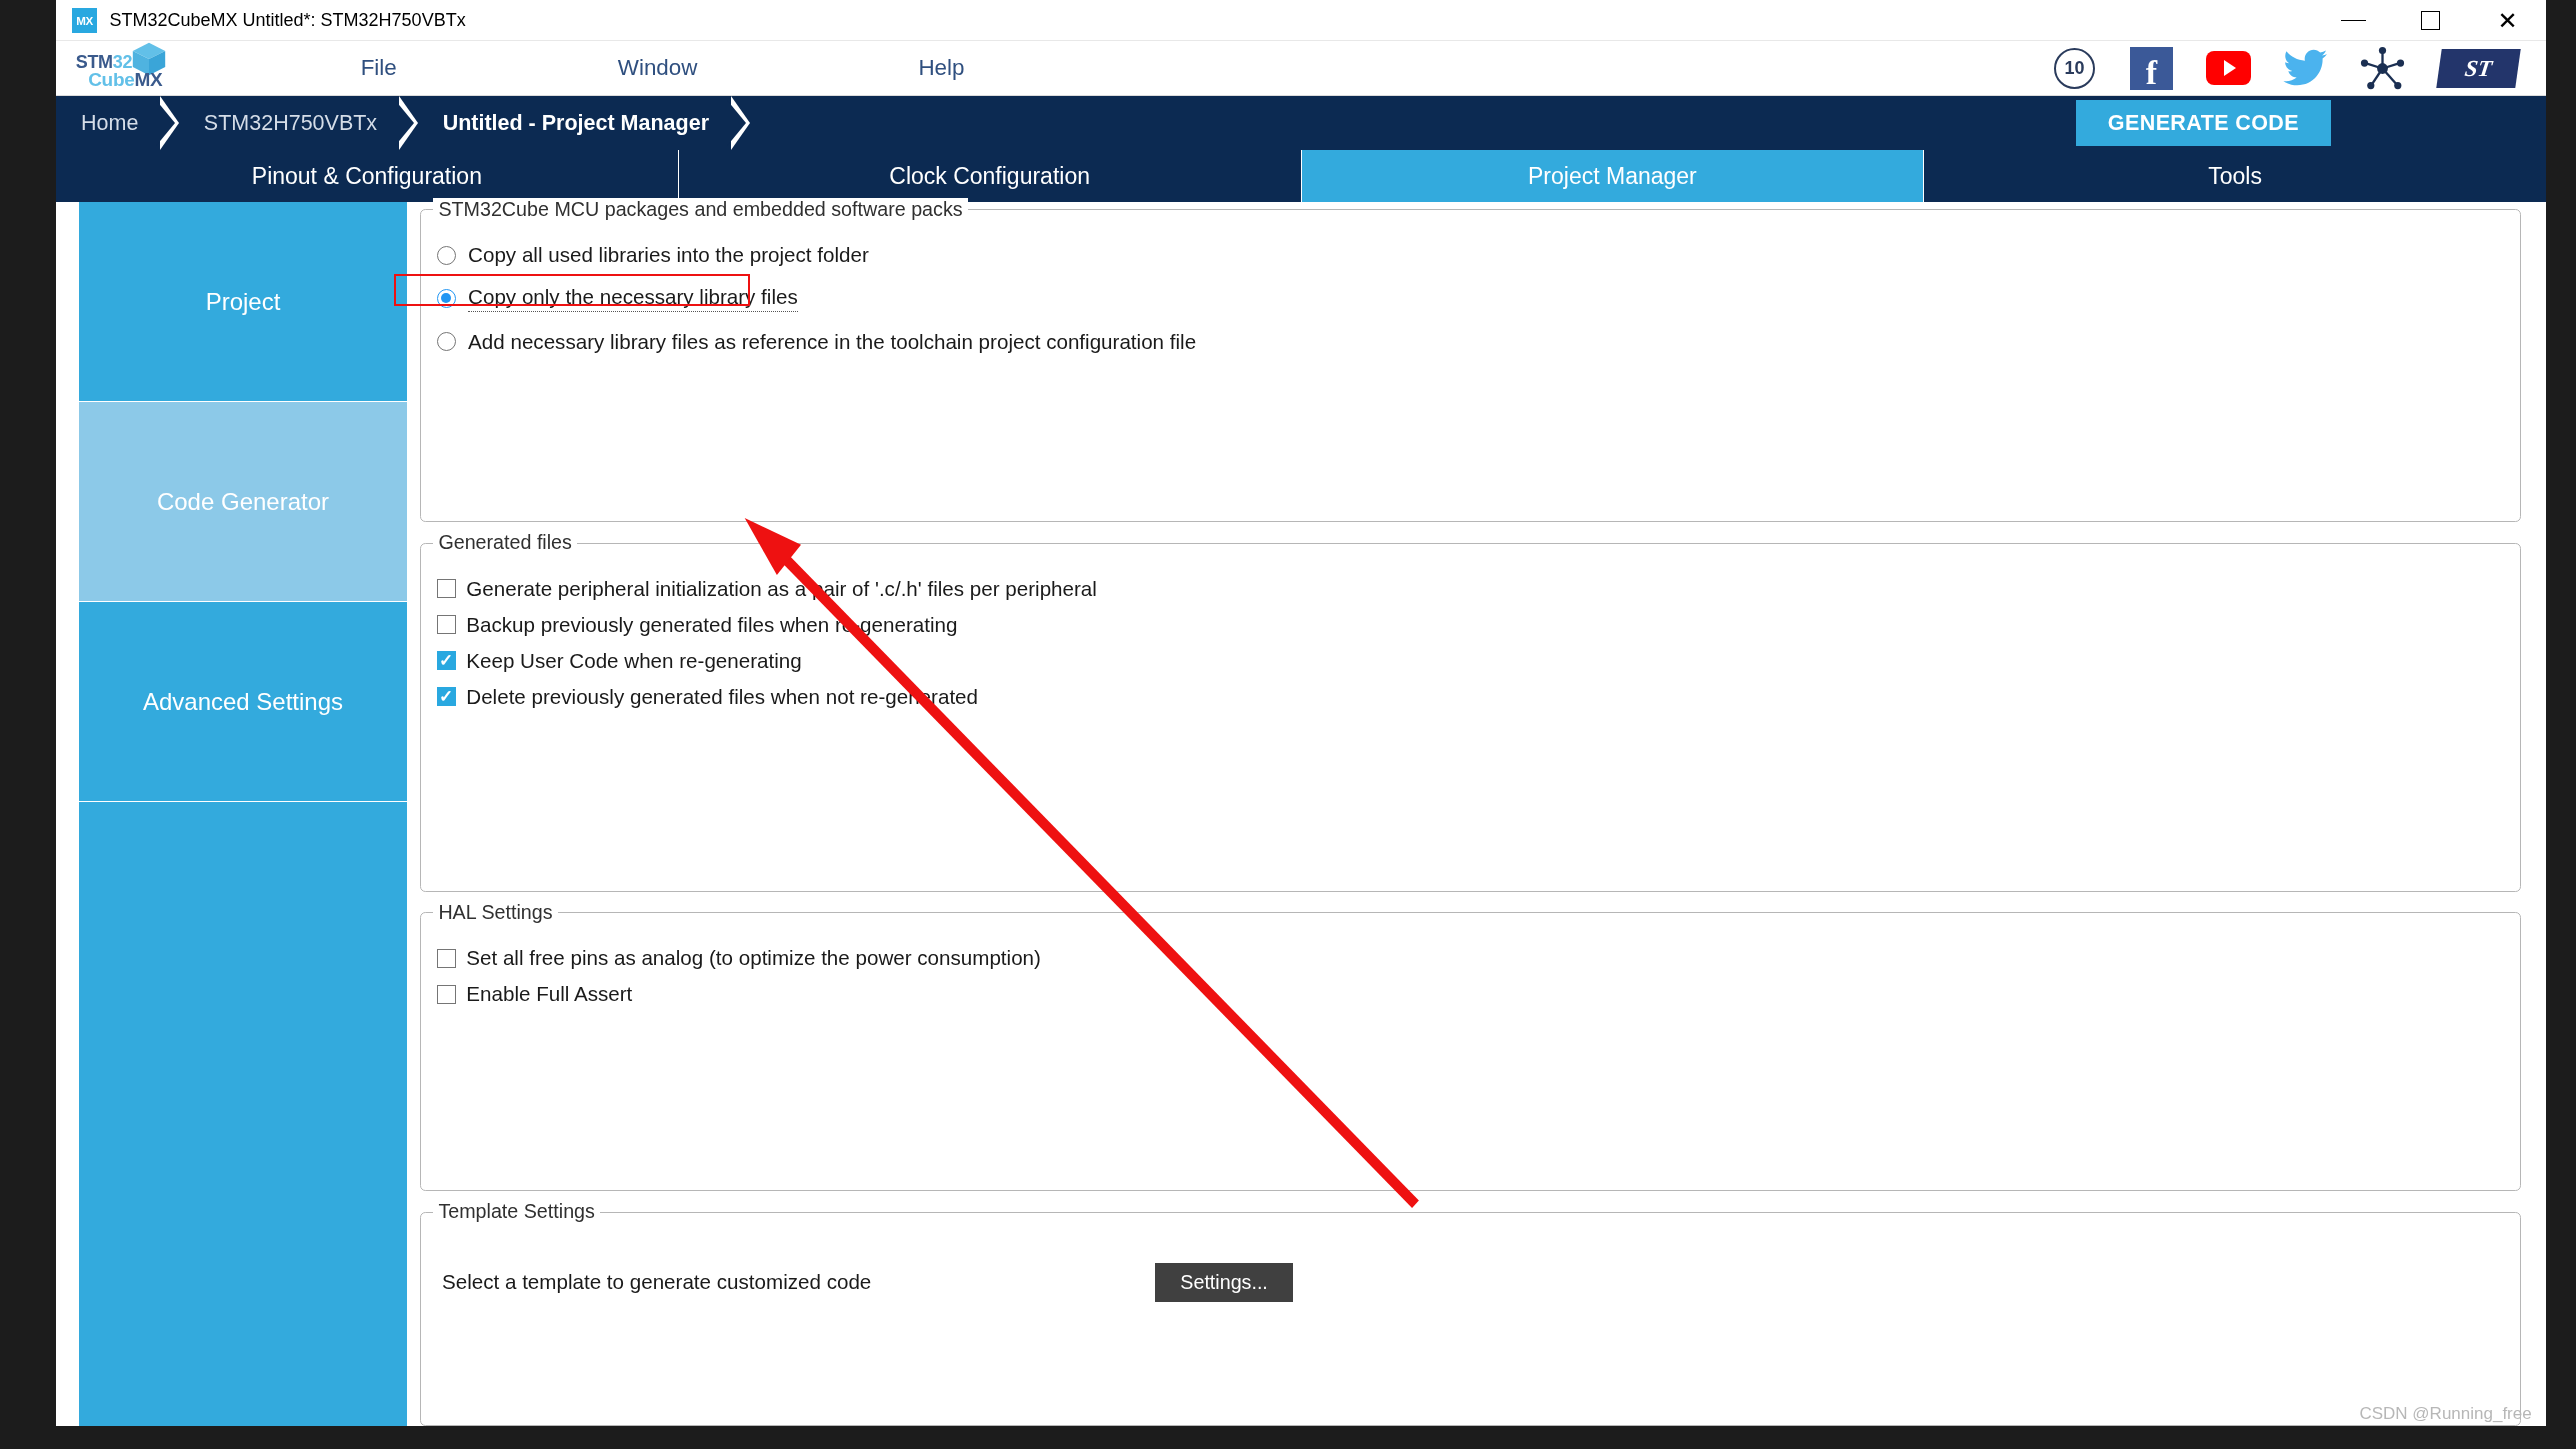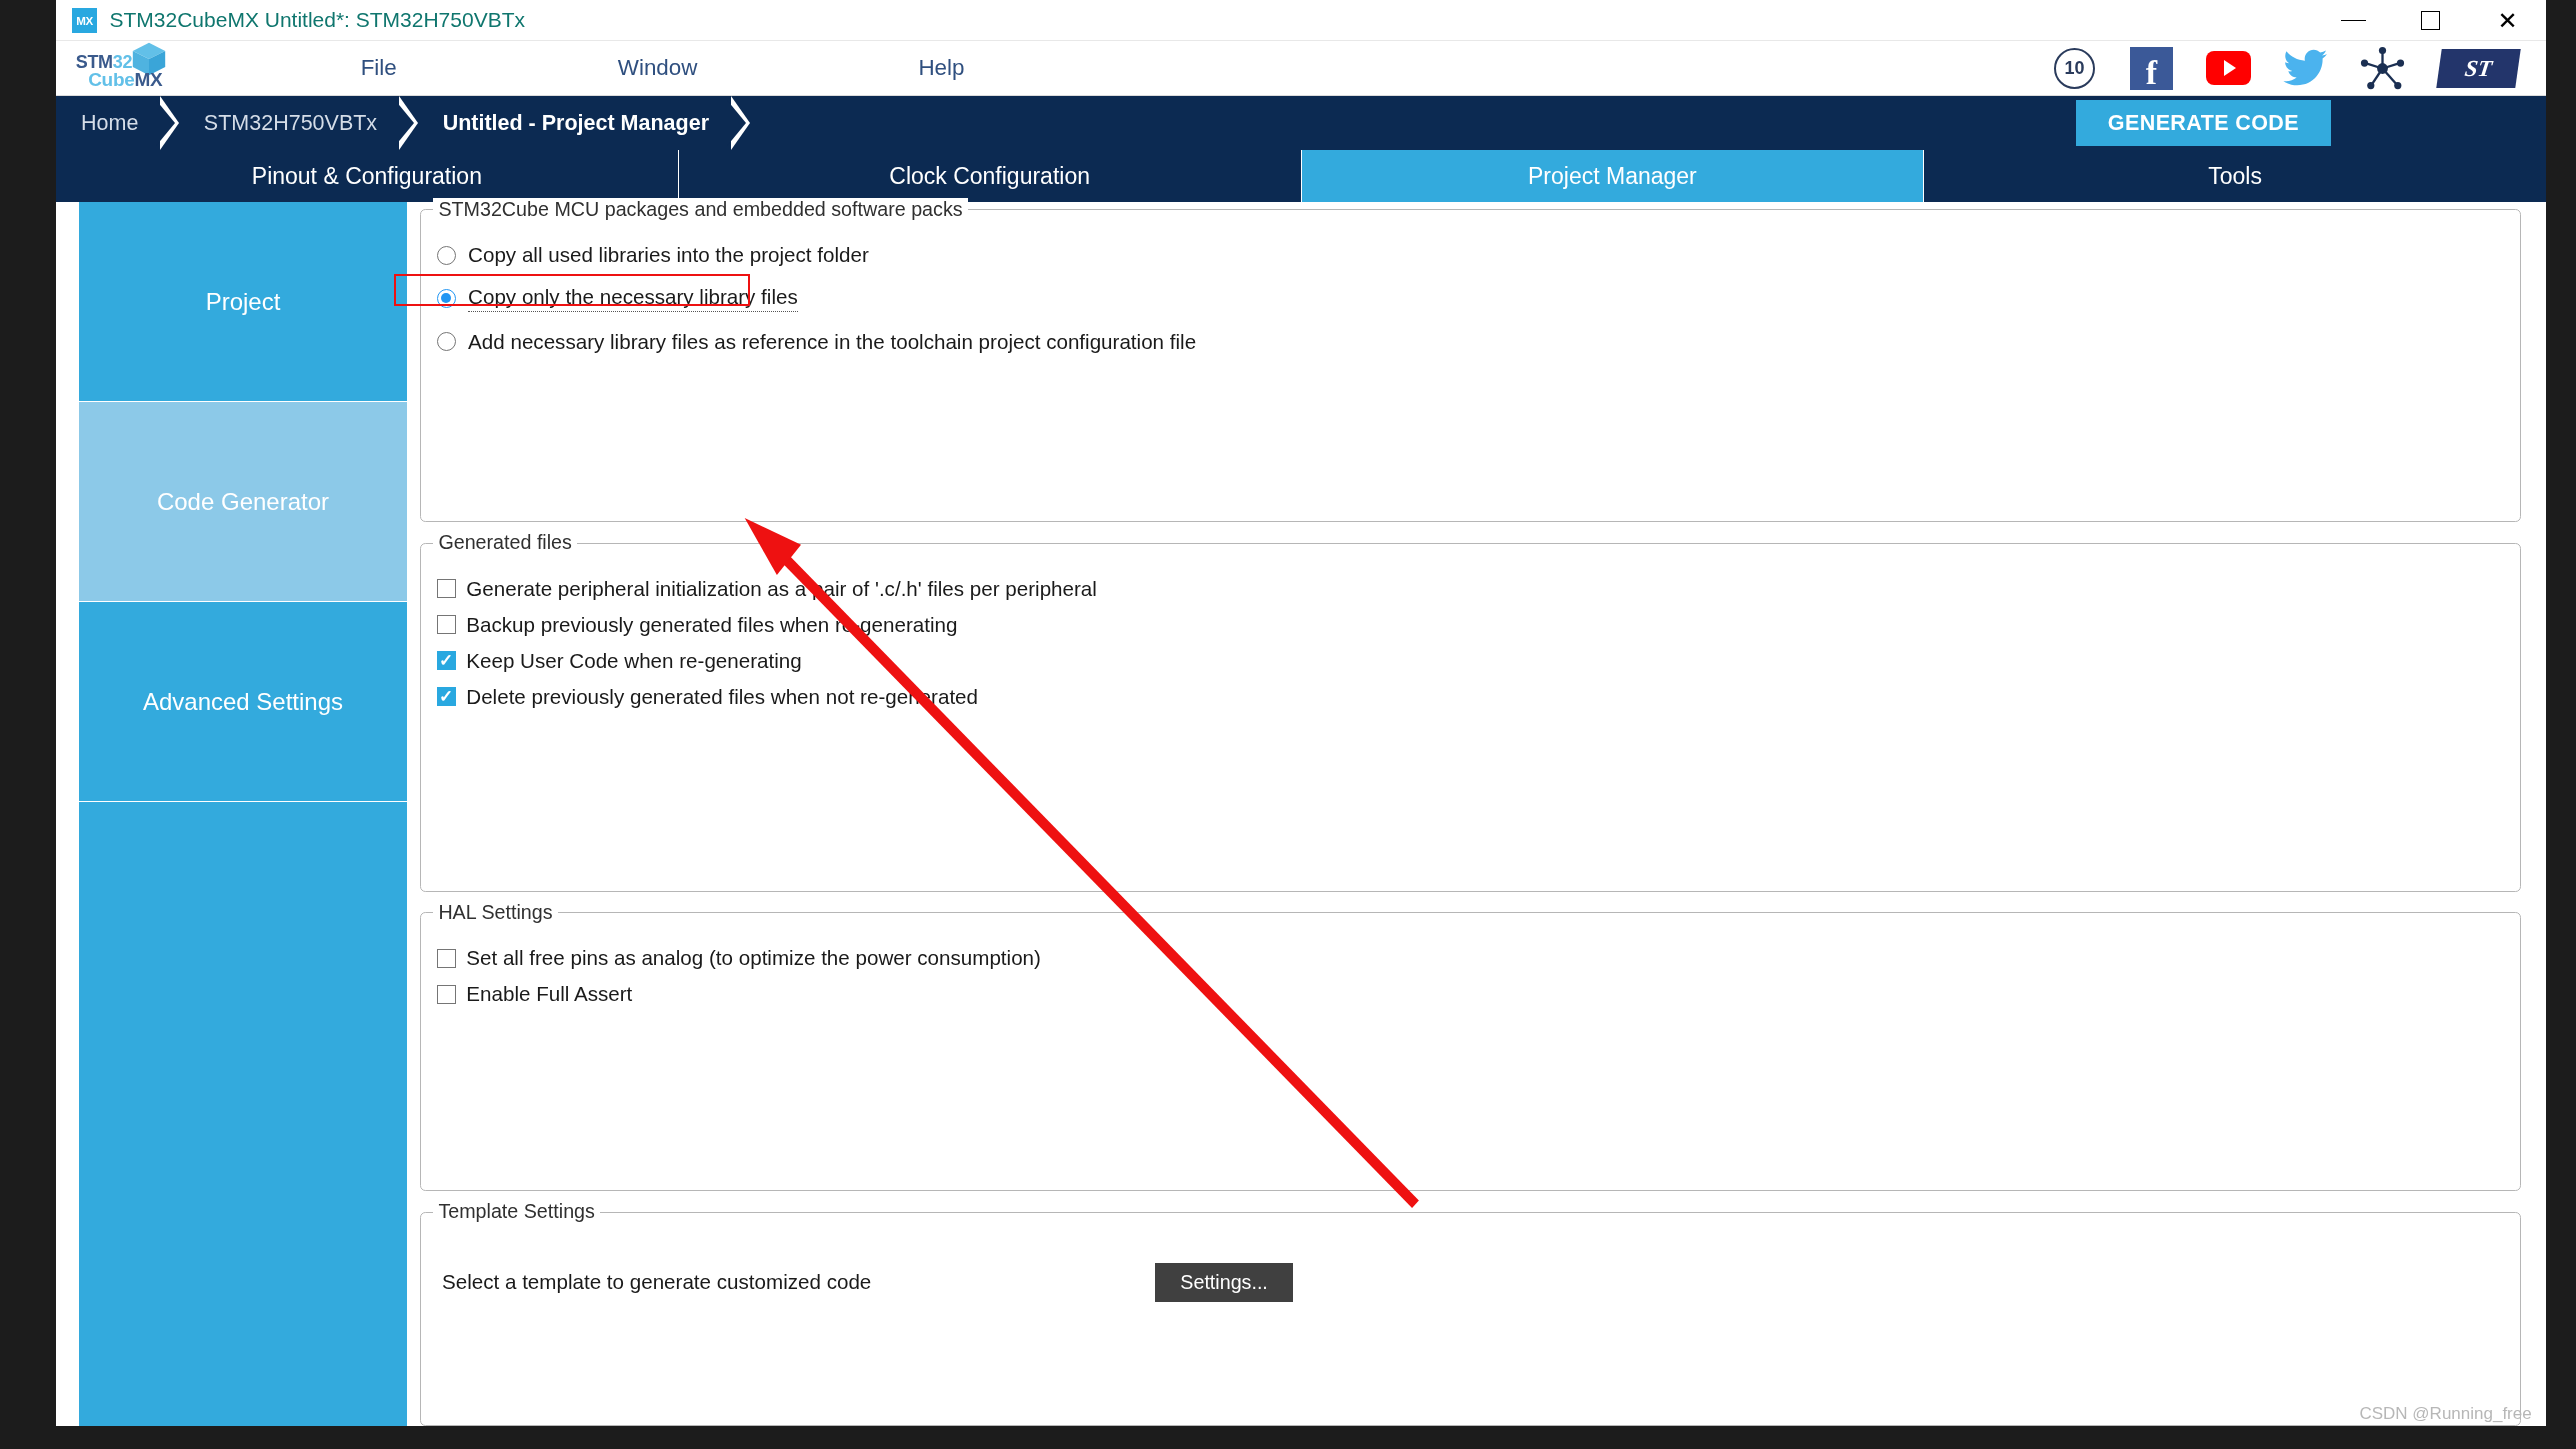--- a/index.html
+++ b/index.html
@@ -24,21 +24,21 @@
     border-bottom: 0.9px solid #e8e8e8;
     position: relative;
   }
   .tb-icon {
     width: 25px; height: 25px; margin-left: 16px; margin-right: 12.5px;
     background: #29a8e0; color: #fff;
     font-size: 11.6px; font-weight: bold;
     display: flex; align-items: center; justify-content: center;
     letter-spacing: -0.4px;
   }
-  .tb-title { font-size: 21px; color: #0f766e; }
+  .tb-title { font-size: 18px; color: #000000; }
   .wincontrols { position: absolute; right: 0; top: 0; height: 41px; display: flex; }
   .wc { width: 77px; height: 41px; display: flex; align-items: center; justify-content: center; }
   .wc-min { width: 25px; height: 1.8px; background: #000; }
   .wc-max { width: 19.7px; height: 19.7px; border: 1.8px solid #000; }
   .wc-close { font-size: 24px; color: #000; line-height: 1; font-weight: 300; }
   
   .menubar {
     height: 55px; min-height: 55px;
     background: #ffffff;
     display: flex; align-items: center;

